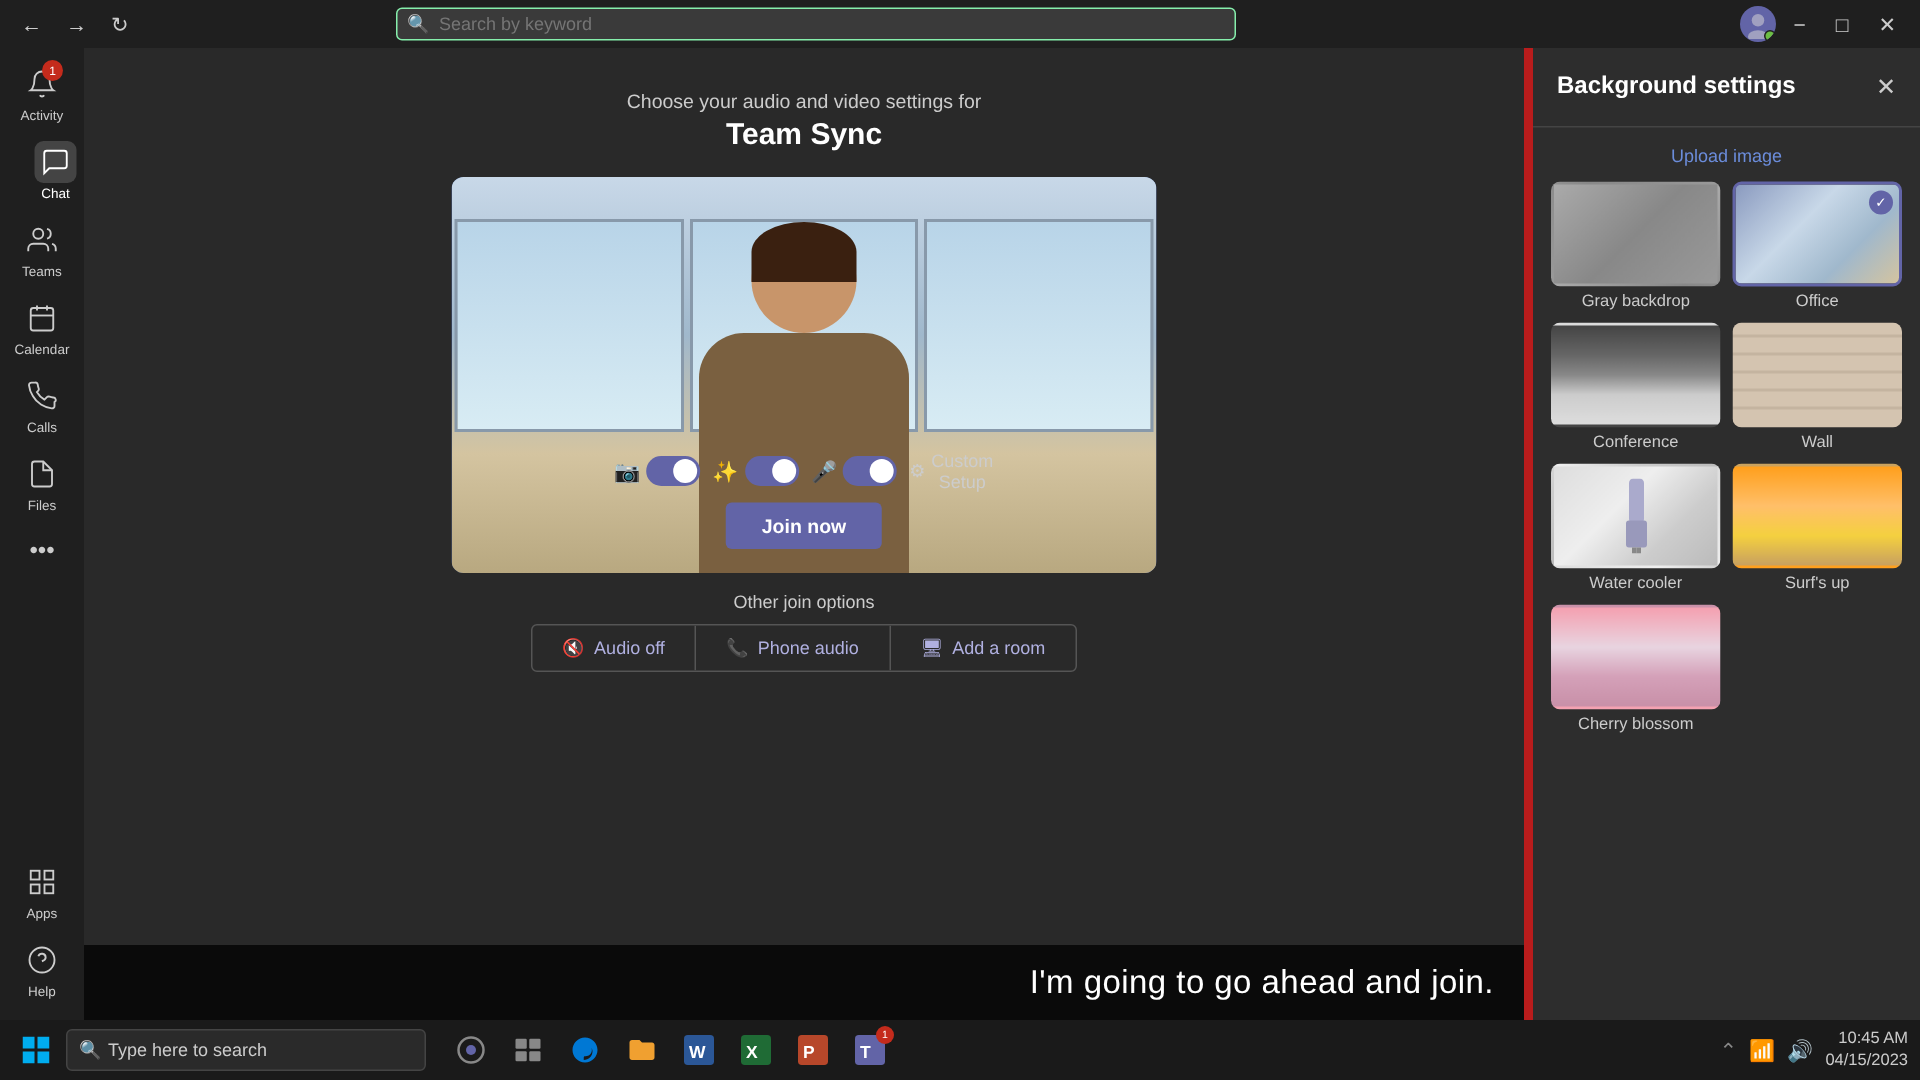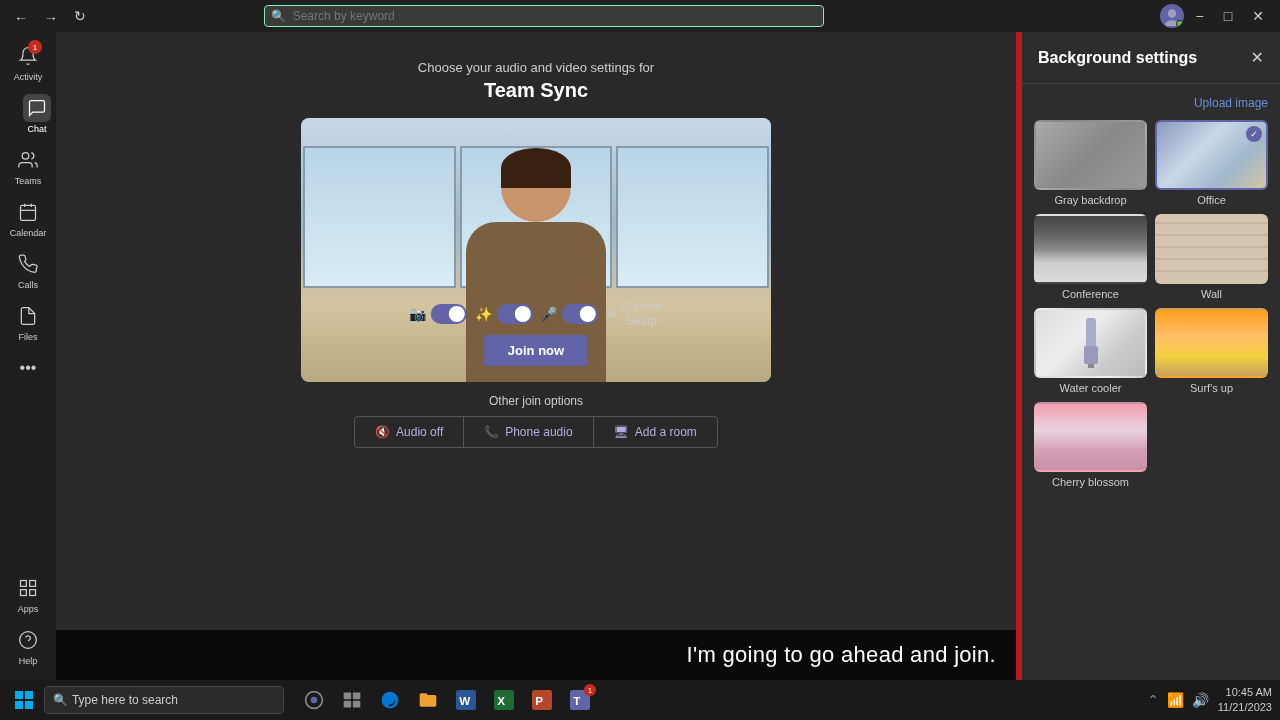--- a/index.html
+++ b/index.html
@@ -407,21 +407,21 @@
     .bg-panel-body {
       flex: 1;
       overflow-y: auto;
       padding: 12px;
     }
     .bg-panel-body::-webkit-scrollbar { width: 6px; }
     .bg-panel-body::-webkit-scrollbar-track { background: #2d2d2d; }
     .bg-panel-body::-webkit-scrollbar-thumb { background: #555; border-radius: 3px; }
     .upload-btn {
       display: flex;
-      justify-content: flex-end;
+      justify-content: center;
       margin-bottom: 10px;
     }
     .upload-image-btn {
       background: none;
       border: none;
       color: #6b8cda;
       font-size: 12px;
       cursor: pointer;
     }
     .bg-grid {
@@ -877,16 +877,16 @@
       <div style="position:absolute;top:2px;right:2px;background:#c42b1c;color:white;font-size:7px;width:12px;height:12px;border-radius:50%;display:flex;align-items:center;justify-content:center;">1</div>
     </div>
   </div>
   <div class="taskbar-spacer"></div>
   <div class="taskbar-tray">
     <span style="color:#888;font-size:14px;">⌃</span>
     <span style="color:#ccc;font-size:14px;">📶</span>
     <span style="color:#ccc;font-size:14px;">🔊</span>
     <div class="taskbar-time">
       <div>10:45 AM</div>
-      <div>11/21/2023</div>
+      <div>04/15/2023</div>
     </div>
   </div>
 </div>
 
 </body></html>

